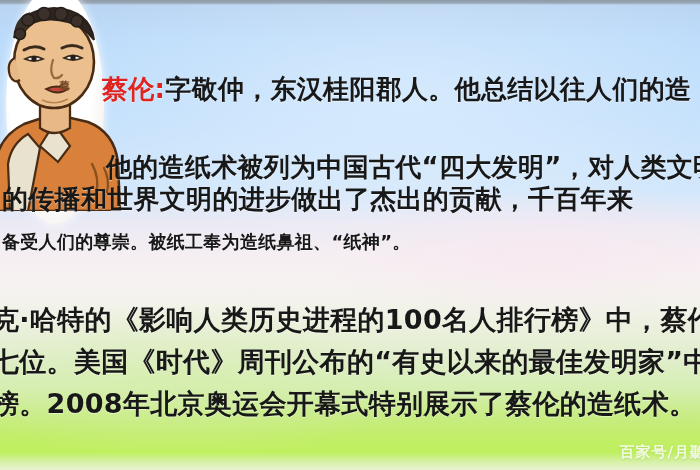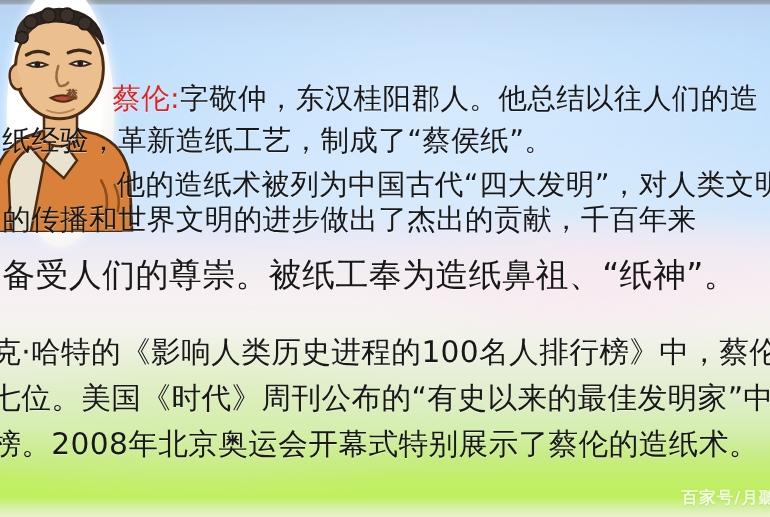--- a/index.html
+++ b/index.html
@@ -77,31 +77,31 @@
     letter-spacing:0;
     text-align:center;
     writing-mode:vertical-rl;
     font-family:"DejaVu Serif","Liberation Serif",serif;
   }
 
   
   .para {
     position:absolute;
     color:#181818;
-    font-weight:400;
+    font-weight:700;
     font-family:"DejaVu Sans","Liberation Sans",sans-serif;
     white-space:nowrap;
     letter-spacing:0.3px;
     text-shadow:0 1px 0 rgba(255,255,255,0.45);
   }
   .p1 { left:102px; top:72px; font-size:26px; }
   .p2 { left:2px;   top:110px; font-size:26px; }
   .p3 { left:106px; top:150px; font-size:26px; }
   .p4 { left:2px;   top:182px; font-size:26px; }
-  .p5 { left:2px;   top:230px; font-size:30px; }
+  .p5 { left:2px;   top:230px; font-size:18px; }
 
   .q1 { left:-8px; top:302px; font-size:27px; }
   .q2 { left:-8px; top:344px; font-size:27px; }
   .q3 { left:-8px; top:386px; font-size:27px; }
 
   .name-red {
     color:#e0231e;
     text-shadow:0 1px 0 rgba(255,255,255,0.5);
   }
 
@@ -164,21 +164,20 @@
 
       <path d="M58 104 Q70 110 84 103" stroke="#b9854f" stroke-width="1.6" fill="none"></path>
 
       <path d="M108 168 Q116 182 112 198" stroke="#8a4f1c" stroke-width="2.4" fill="none" stroke-linecap="round"></path>
       <path d="M120 172 Q126 184 123 196" stroke="#8a4f1c" stroke-width="2.2" fill="none" stroke-linecap="round"></path>
     </svg>
     <div class="portrait-name">蔡伦</div>
   </div>
 
   <div class="para p1"><span class="name-red">蔡伦</span><span class="name-red">:</span><span>字敬仲，东汉桂阳郡人。他总结以往人们的造</span></div>
-  <div class="para p2">纸经验，革新造纸工艺，制成了“蔡侯纸”。</div>
   <div class="para p3">他的造纸术被列为中国古代“四大发明”，对人类文明</div>
   <div class="para p4">的传播和世界文明的进步做出了杰出的贡献，千百年来</div>
   <div class="para p5">备受人们的尊崇。被纸工奉为造纸鼻祖、“纸神”。</div>
 
   <div class="para q1">克·哈特的《影响人类历史进程的100名人排行榜》中，蔡伦排</div>
   <div class="para q2">七位。美国《时代》周刊公布的“有史以来的最佳发明家”中榜上有</div>
   <div class="para q3">榜。2008年北京奥运会开幕式特别展示了蔡伦的造纸术。</div>
 
   <div class="watermark">百家号/月聽</div>
 </div>

